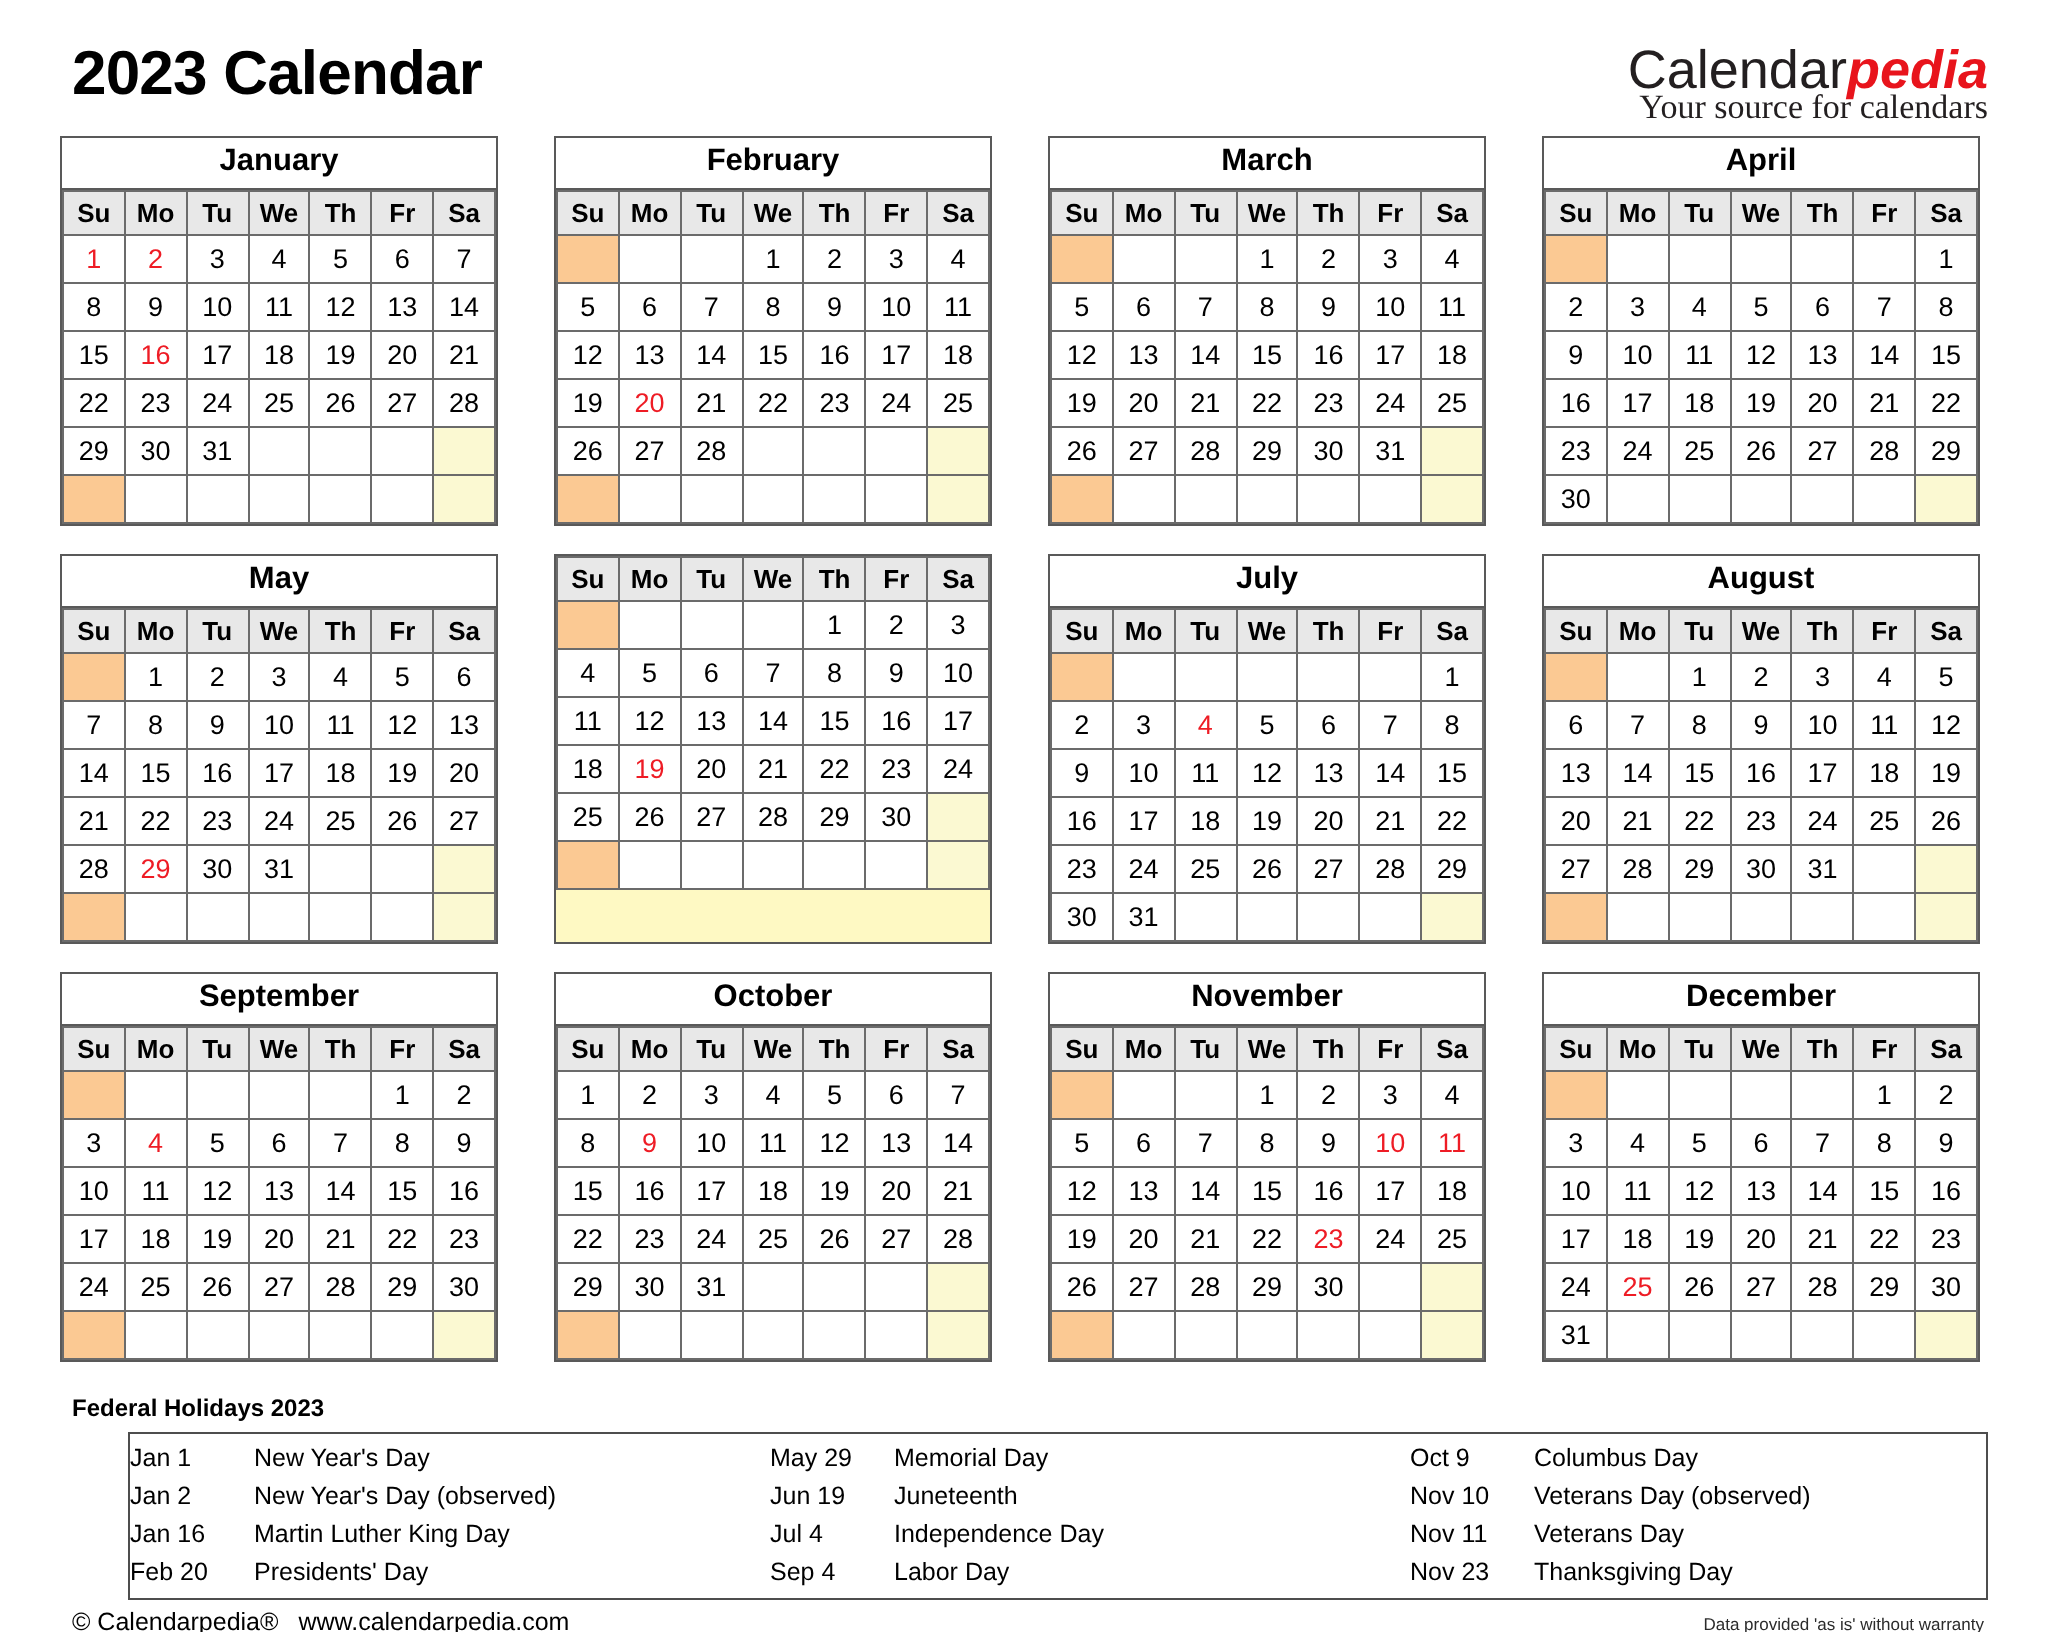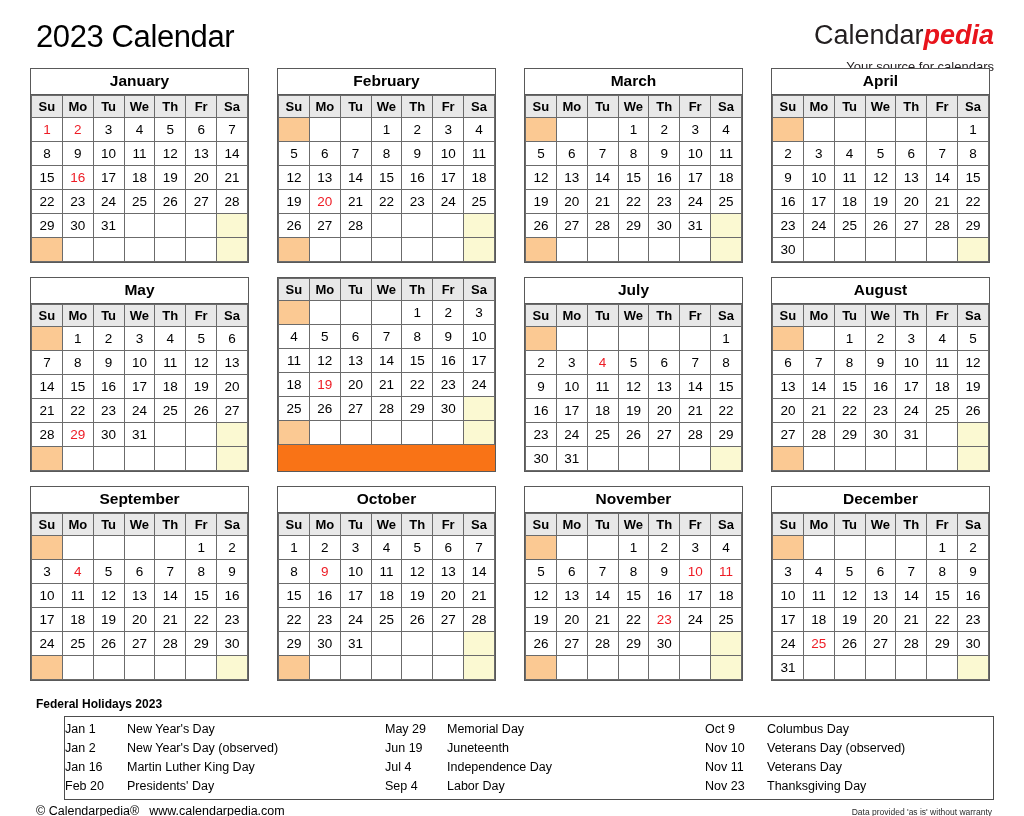--- a/index.html
+++ b/index.html
@@ -26,57 +26,58 @@
 
   
   .header {
     display: flex;
     align-items: flex-start;
     justify-content: space-between;
     height: 48px;
   }
   .page-title {
     font-size: 31px;
-    font-weight: normal;
+    font-weight: bold;
     letter-spacing: -0.4px;
     line-height: 42px;
     margin: 0;
     padding-left: 6px;
   }
   .brand {
     text-align: right;
     padding-top: 8px;
     padding-right: 2px;
   }
   .brand-name {
     font-size: 27px;
     line-height: 23px;
     white-space: nowrap;
   }
   .brand-name .b1 { color: #231f20; font-weight: normal; }
   .brand-name .b2 { color: #e8141c; font-weight: bold; font-style: italic; }
   .brand-tag {
-    font-size: 13px;
+    font-size: 17px;
     color: #231f20;
     line-height: 14px;
-    margin-top: 13px;
+    margin-top: 0;
+    font-family: Liberation Serif, serif;
   }
 
   
   .months {
     display: grid;
     grid-template-columns: repeat(4, 219px);
     grid-column-gap: 28px;
     grid-row-gap: 14px;
     margin-top: 4px;
   }
   .month {
     border: 1.6px solid #595959;
     box-sizing: border-box;
-    background: #f97316;
+    background: #fef9c3;
   }
   .month-title {
     text-align: center;
     font-size: 15.5px;
     font-weight: bold;
     line-height: 22px;
     padding: 1px 0 2px 0;
     background: #ffffff;
     border-bottom: 1.6px solid #595959;
   }

